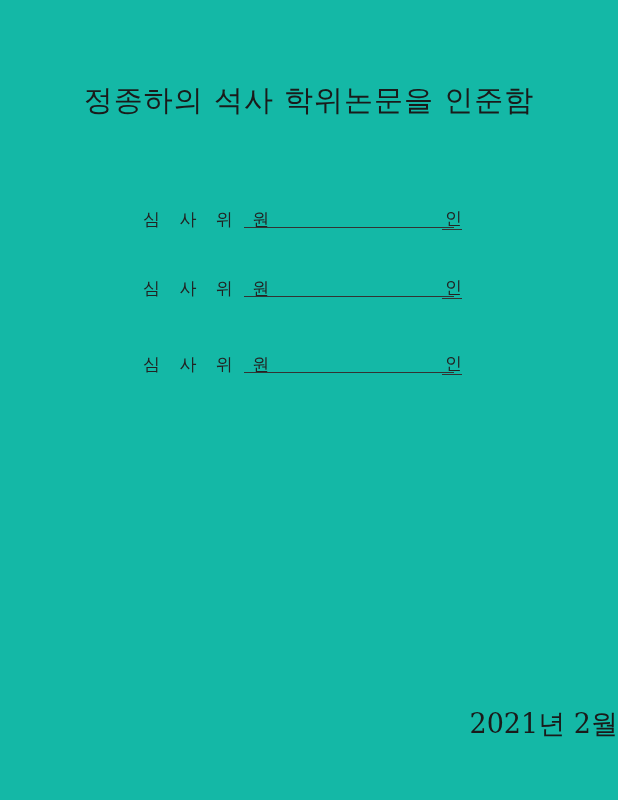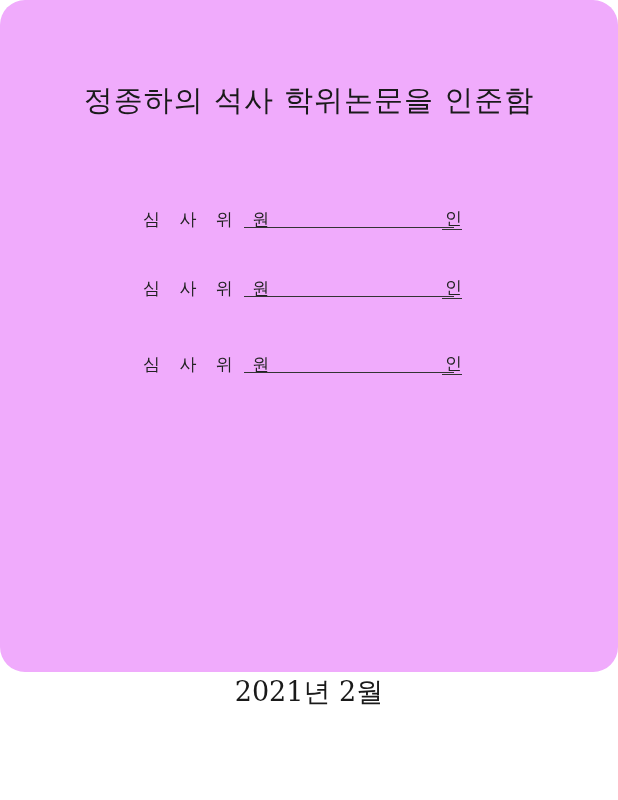--- a/index.html
+++ b/index.html
@@ -11,23 +11,22 @@
       width: 618px;
       height: 800px;
       position: relative;
       overflow: hidden;
       font-family: "DejaVu Serif", "Liberation Serif", serif;
       color: #111111;
     }
     .page {
       position: absolute;
       left: 0; top: 0;
-      width: 618px; height: 672px;
-      background: #f0abfc;
-      border-radius: 25px;
+      width: 618px; height: 800px;
+      background: #14b8a6;
     }
     .title {
       position: absolute;
       left: 0;
       width: 618px;
       top: 80px;
       text-align: center;
       font-family: "DejaVu Sans", "Liberation Sans", sans-serif;
       font-size: 29px;
       font-weight: 300;
@@ -80,22 +79,22 @@
       font-size: 28px;
       font-weight: 300;
       letter-spacing: 1px;
       line-height: 40px;
       color: #1a1a1a;
     }
     .date {
       position: absolute;
       left: 0;
       width: 618px;
-      top: 672px;
-      text-align: center;
+      top: 704px;
+      text-align: right;
       font-family: "DejaVu Serif", "Liberation Serif", serif;
       font-size: 27px;
       line-height: 40px;
       color: #1a1a1a;
     }
   </style>
 </head>
 <body>
 
 <div class="page">

